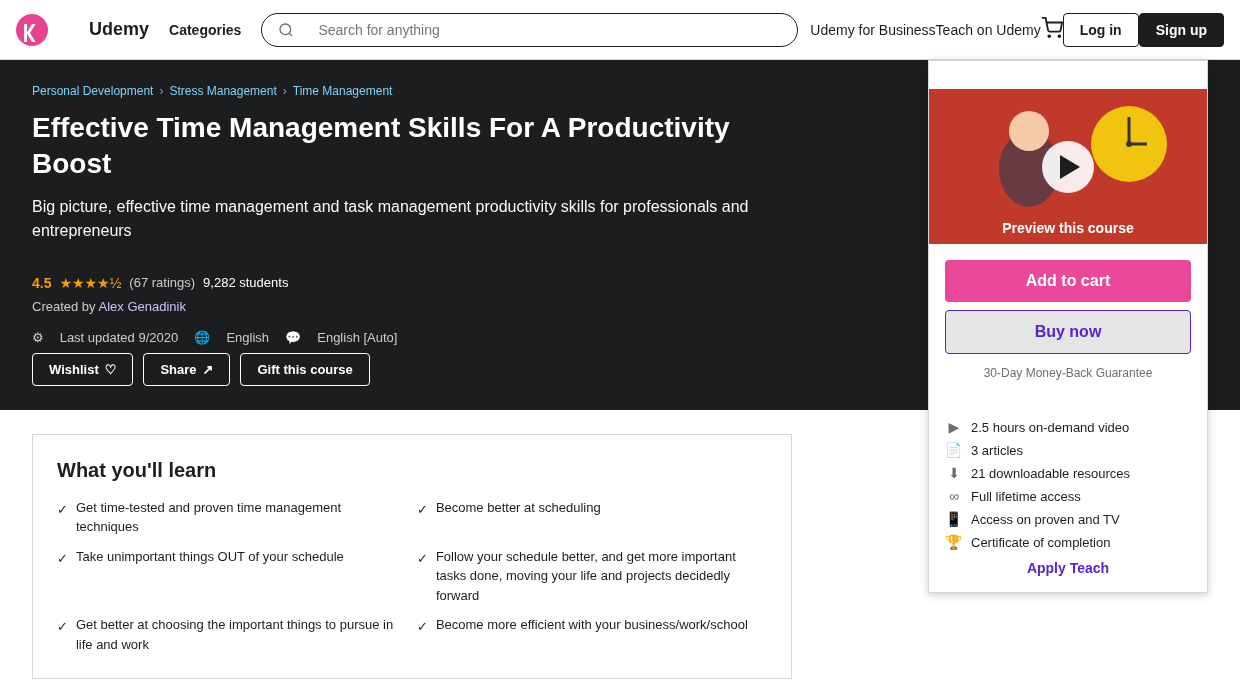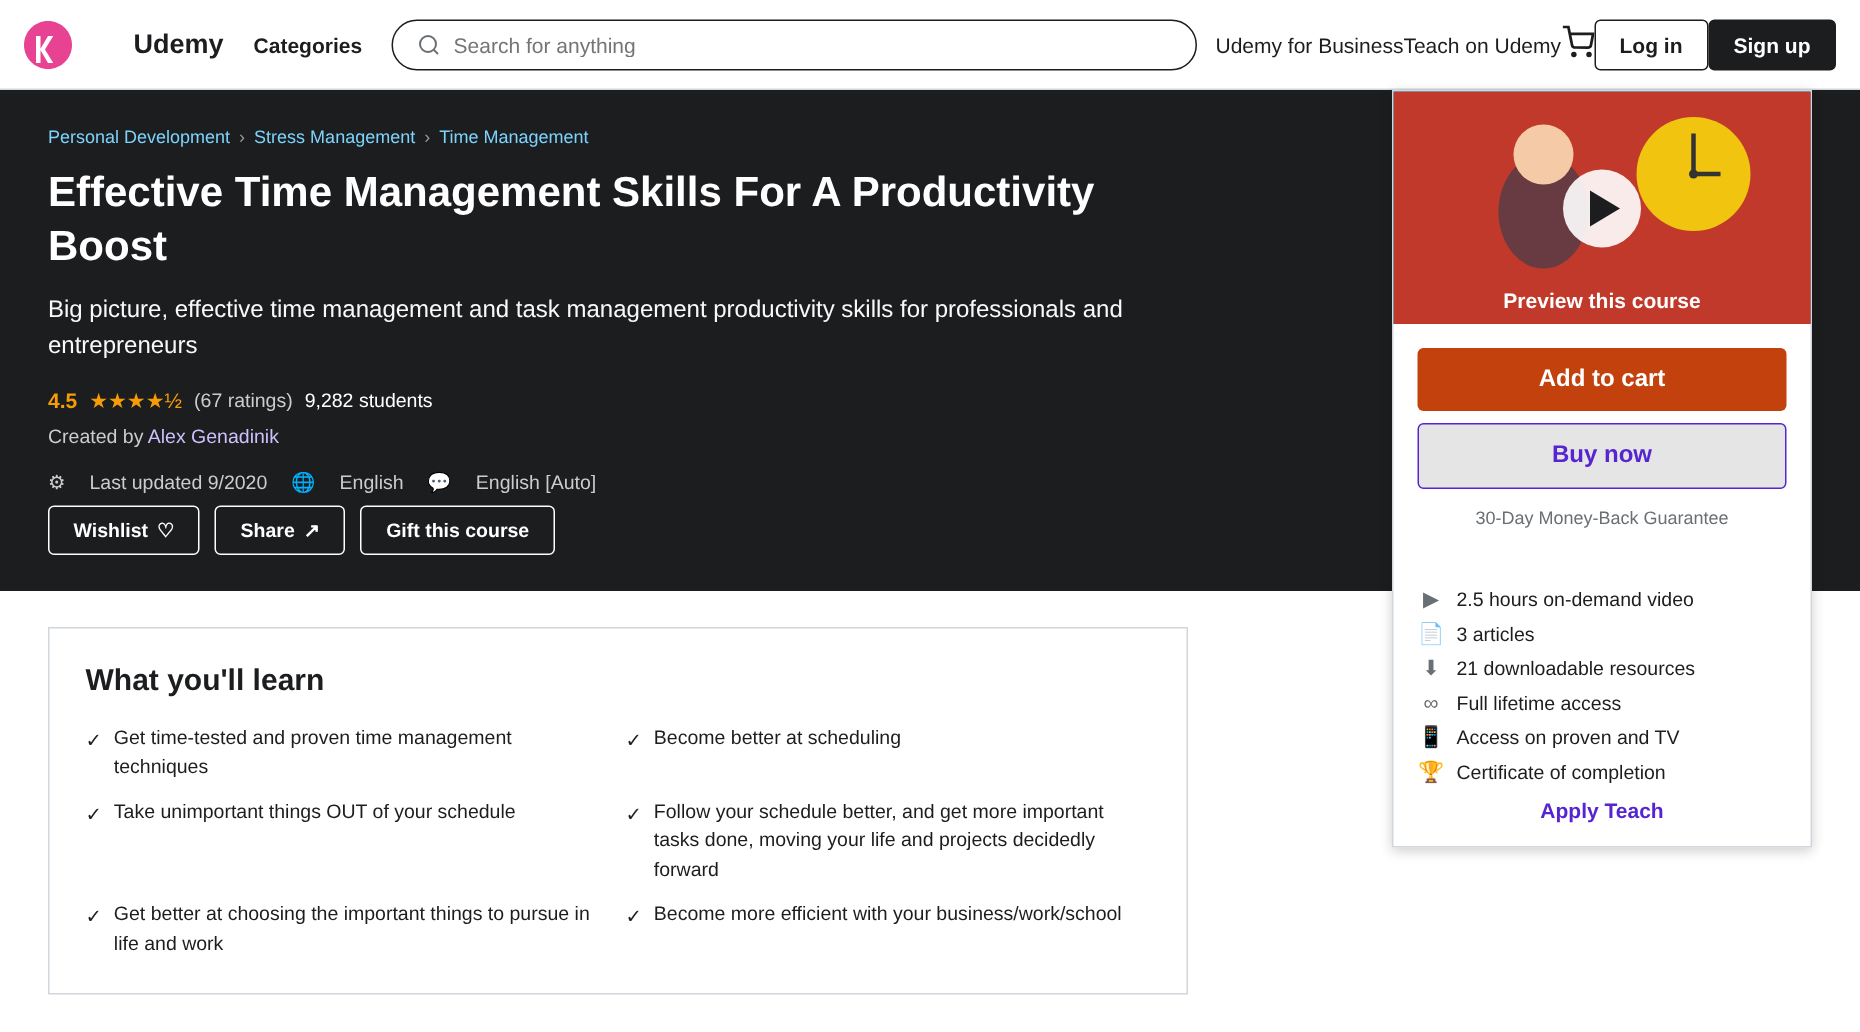--- a/index.html
+++ b/index.html
@@ -4,56 +4,56 @@
   <style>
     * { margin: 0; padding: 0; box-sizing: border-box; }
     body { font-family: -apple-system, BlinkMacSystemFont, 'Segoe UI', sans-serif; background: #fff; font-size: 14px; color: #1c1d1f; width: 1240px; height: 688px; overflow: hidden; }
 
     
     .navbar { display: flex; align-items: center; height: 60px; padding: 0 16px; border-bottom: 1px solid #d1d7dc; background: #fff; gap: 12px; }
     .navbar-logo { display: flex; align-items: center; gap: 6px; cursor: pointer; }
     .logo-icon { width: 32px; height: 32px; }
     .logo-text { font-size: 18px; font-weight: 700; color: #1c1d1f; margin-left: 35px; }
     .nav-categories { font-size: 14px; font-weight: 600; color: #1c1d1f; cursor: pointer; padding: 4px 8px; white-space: nowrap; }
-    .search-bar { flex: 1; display: flex; align-items: center; border: 1px solid #1c1d1f; border-radius: 24px; padding: 8px 16px; gap: 8px; max-width: 600px; }
+    .search-bar { flex: 1; display: flex; align-items: center; border: 1px solid #1c1d1f; border-radius: 24px; padding: 8px 16px; gap: 24px; max-width: 600px; }
     .search-bar input { border: none; outline: none; width: 100%; font-size: 14px; background: transparent; }
     .search-icon-svg { color: #6a6f73; flex-shrink: 0; }
     .nav-right { display: flex; align-items: center; margin-left: auto; }
     .nav-link { font-size: 14px; color: #1c1d1f; cursor: pointer; white-space: nowrap; }
     .cart-icon { cursor: pointer; position: relative; }
     .btn-login { border: 1px solid #1c1d1f; background: #fff; color: #1c1d1f; padding: 8px 16px; font-size: 14px; font-weight: 700; cursor: pointer; border-radius: 4px; }
     .btn-signup { background: #1c1d1f; color: #fff; padding: 8px 16px; font-size: 14px; font-weight: 700; cursor: pointer; border: 1px solid #1c1d1f; border-radius: 4px; }
 
     
     .hero { background: #1c1d1f; color: #fff; padding: 24px 32px; display: flex; gap: 20px; position: relative; min-height: 310px; }
     .hero-content { flex: 1; max-width: 760px; }
     .breadcrumb { display: flex; align-items: center; gap: 6px; margin-bottom: 12px; font-size: 12px; }
     .breadcrumb a { color: #7dd3fc; text-decoration: none; }
     .breadcrumb-sep { color: #9b9b9b; }
     .hero-title { font-size: 28px; font-weight: 700; line-height: 1.3; margin-bottom: 12px; }
-    .hero-subtitle { font-size: 16px; color: #f7f9fa; margin-bottom: 16px; line-height: 1.5; }
+    .hero-subtitle { font-size: 16px; color: #f7f9fa; margin-bottom: 32px; line-height: 1.5; }
     .rating-row { display: flex; align-items: center; gap: 8px; margin-bottom: 8px; }
     .rating-num { color: #f69c08; font-weight: 700; font-size: 14px; }
     .stars { color: #f69c08; font-size: 14px; }
     .rating-count { font-size: 13px; color: #ccc; }
     .students { font-size: 13px; color: #fff; }
     .meta-row { display: flex; align-items: center; gap: 16px; font-size: 13px; color: #ccc; margin-bottom: 8px; }
     .creator-row { font-size: 13px; color: #ccc; margin-bottom: 16px; }
     .creator-row a { color: #cec0fc; text-decoration: none; }
     .action-buttons { display: flex; gap: 10px; }
     .btn-wishlist, .btn-share, .btn-gift { background: transparent; border: 1px solid #fff; color: #fff; padding: 8px 16px; font-size: 13px; font-weight: 600; cursor: pointer; border-radius: 4px; display: flex; align-items: center; gap: 6px; }
 
     
     .course-card { position: absolute; right: 32px; top: 0; width: 280px; background: #fff; border: 1px solid #d1d7dc; box-shadow: 0 2px 8px rgba(0,0,0,0.2); z-index: 10; }
-    .course-preview { width: 100%; height: 155px; background: #0c4a6e; display: flex; align-items: center; justify-content: center; position: relative; cursor: pointer; overflow: hidden; }
+    .course-preview { width: 100%; height: 155px; background: #4d7c0f; display: flex; align-items: center; justify-content: center; position: relative; cursor: pointer; overflow: hidden; margin-top: 28px; }
     .play-btn { width: 52px; height: 52px; background: rgba(255,255,255,0.9); border-radius: 50%; display: flex; align-items: center; justify-content: center; }
     .play-triangle { width: 0; height: 0; border-top: 12px solid transparent; border-bottom: 12px solid transparent; border-left: 20px solid #1c1d1f; margin-left: 4px; }
     .preview-label { position: absolute; bottom: 8px; color: #fff; font-size: 14px; font-weight: 600; text-align: center; width: 100%; }
     .card-body { padding: 16px; }
-    .btn-add-cart { width: 100%; background: #c2410c; color: #fff; border: none; padding: 12px; font-size: 16px; font-weight: 700; cursor: pointer; border-radius: 4px; margin-bottom: 8px; }
+    .btn-add-cart { width: 100%; background: #ec4899; color: #fff; border: none; padding: 12px; font-size: 16px; font-weight: 700; cursor: pointer; border-radius: 4px; margin-bottom: 8px; }
     .btn-buy-now { width: 100%; background: #e5e5e5; color: #5624d0; border: 1px solid #5624d0; padding: 12px; font-size: 16px; font-weight: 700; cursor: pointer; border-radius: 4px; margin-bottom: 12px; }
     .guarantee { text-align: center; font-size: 12px; color: #6a6f73; margin-bottom: 12px; }
     .includes-title { font-size: 15px; font-weight: 700; margin-bottom: 10px; }
     .includes-list { list-style: none; display: flex; flex-direction: column; gap: 7px; }
     .includes-list li { display: flex; align-items: center; gap: 8px; font-size: 13px; color: #1c1d1f; }
     .include-icon { font-size: 14px; color: #6a6f73; width: 18px; text-align: center; }
     .apply-coupon { text-align: center; margin-top: 10px; }
     .apply-coupon a { color: #5624d0; font-size: 14px; font-weight: 700; cursor: pointer; text-decoration: none; }
 
     

